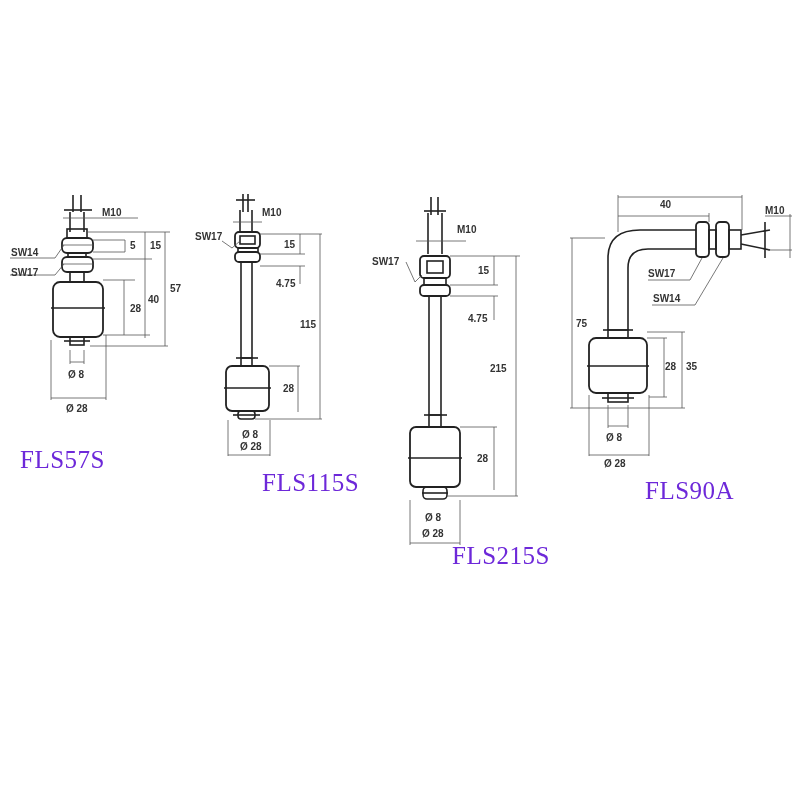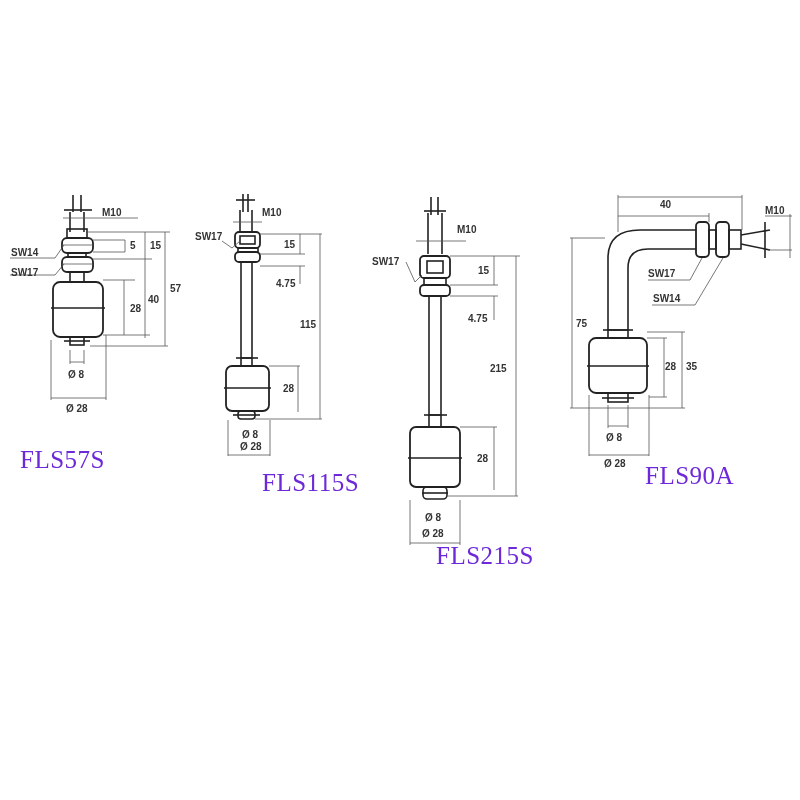--- a/index.html
+++ b/index.html
@@ -211,14 +211,14 @@
     <text class="dim" x="576" y="327">75</text>
     <text class="dim" x="665" y="370">28</text>
     <text class="dim" x="686" y="370">35</text>
     <text class="dim" x="606" y="441">Ø 8</text>
     <text class="dim" x="604" y="467">Ø 28</text>
   </g>
 </svg>
 
 <div class="model" style="left:20px; top:421px;">FLS57S</div>
 <div class="model" style="left:262px; top:444px;">FLS115S</div>
-<div class="model" style="left:436px; top:517px;">FLS215S</div>
-<div class="model" style="left:645px; top:437px;">FLS90A</div>
+<div class="model" style="left:452px; top:517px;">FLS215S</div>
+<div class="model" style="left:645px; top:452px;">FLS90A</div>
 
 </body></html>

